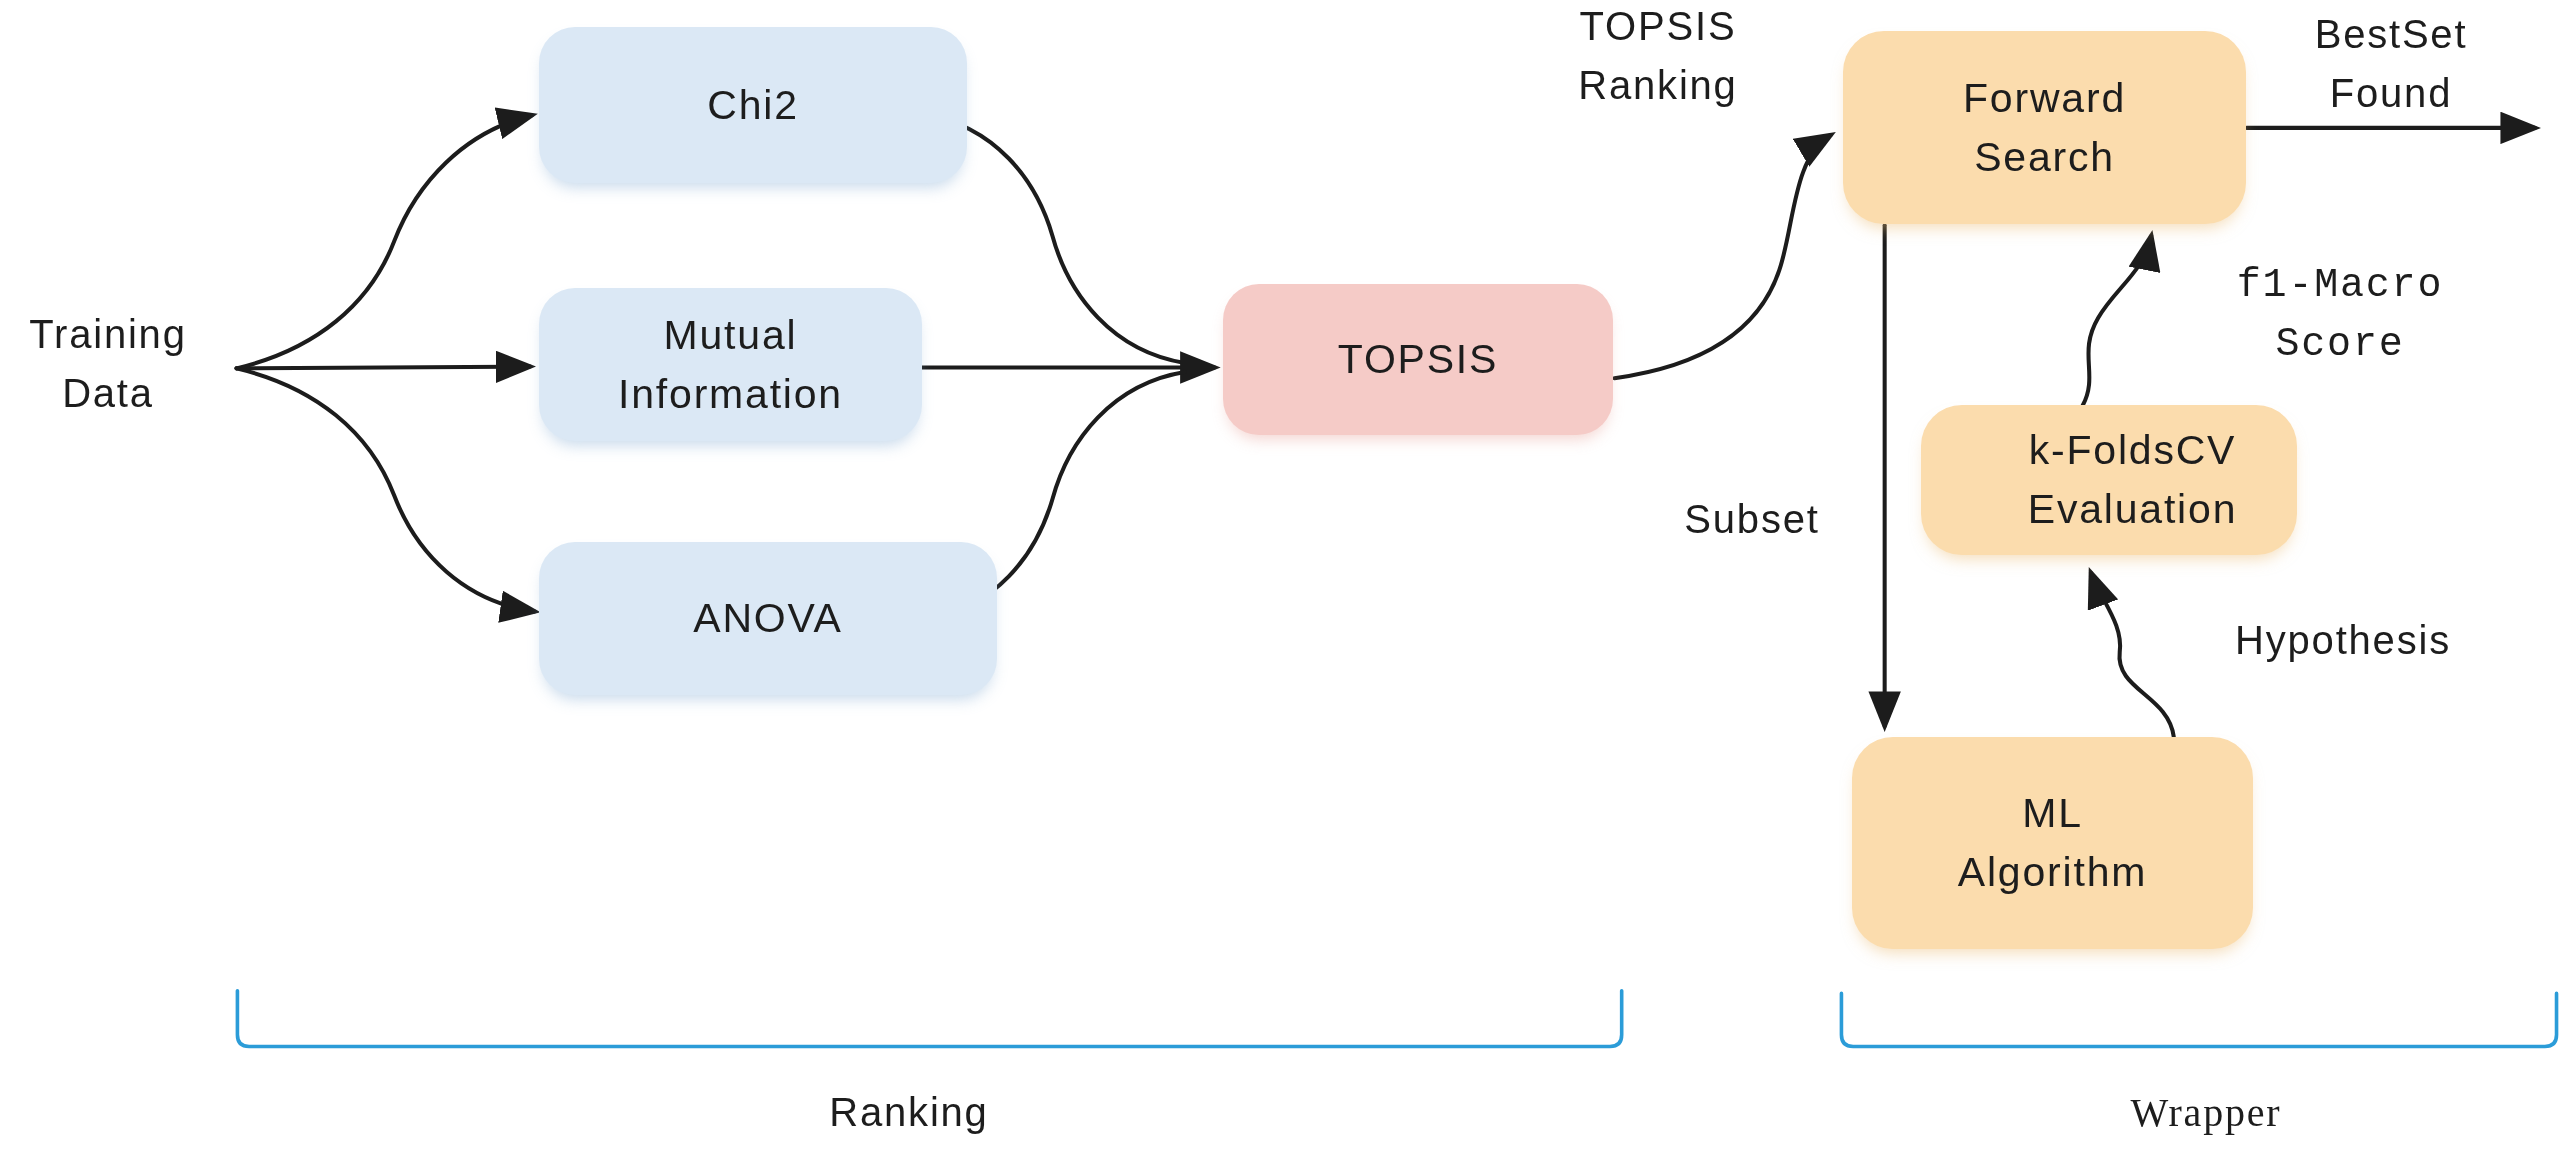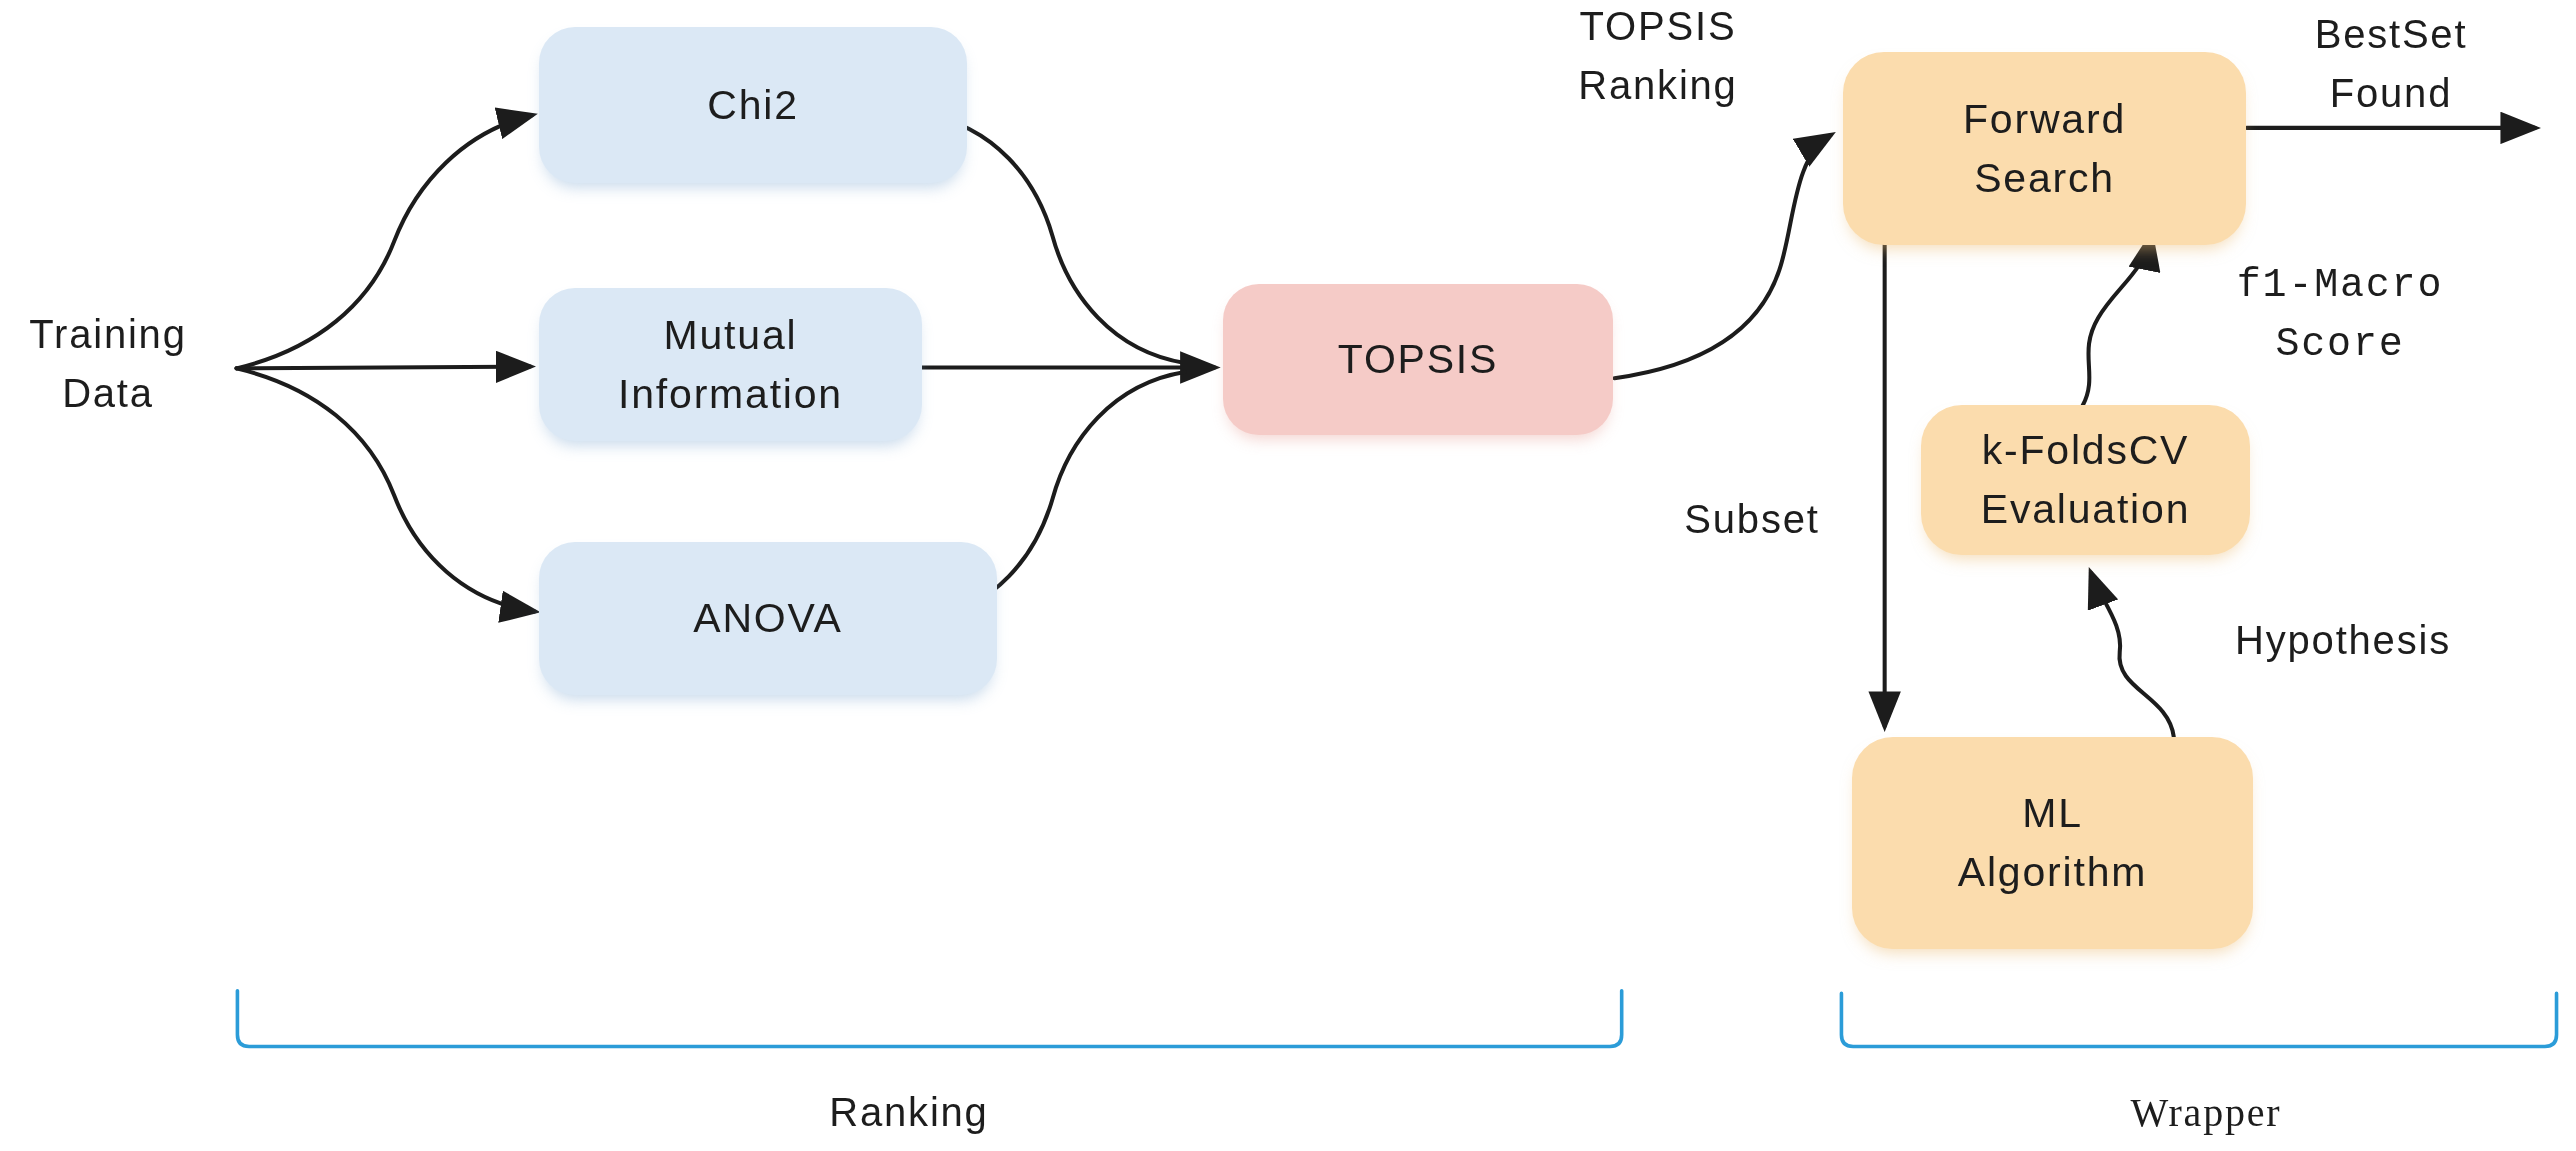--- a/index.html
+++ b/index.html
@@ -19,22 +19,22 @@
     font-size:41px;line-height:59px;letter-spacing:1.8px;
     border-radius:36px;
   }
   .node.blue{background:#dbe8f5;box-shadow:0 9px 14.4px -5.4px rgba(130,170,210,.45);}
   .node.pink{background:#f5cbc7;box-shadow:0 9px 14.4px -5.4px rgba(230,160,150,.45);}
   .node.orange{background:#fbdcad;border-radius:41px;box-shadow:0 9px 14.4px -5.4px rgba(235,190,120,.5);}
   #node-chi2   {left:539px; top:27px;  width:428px; height:156px;}
   #node-mutual {left:539px; top:288px; width:383px; height:153px;text-align:center;}
   #node-anova  {left:539px; top:542px; width:458px; height:153px;}
   #node-topsis {left:1223px;top:284px; width:390px; height:151px;}
-  #node-forward{left:1843px;top:31px;  width:403px; height:193px;margin-top:21px;}
-  #node-kfolds {left:1921px;top:405px; width:329px; height:150px;}
+  #node-forward{left:1843px;top:31px;  width:403px; height:193px;}
+  #node-kfolds {left:1921px;top:405px; width:329px; height:150px;padding-left:47px;}
   #node-ml     {left:1852px;top:737px; width:401px; height:212px;}
   .lbl{
     position:absolute;width:270px;
     text-align:center;
     font-size:40px;line-height:59px;letter-spacing:1.8px;
   }
   #lbl-training  {left:-27px; top:305px;}
   #lbl-topsisrank{left:1523px;top:-2.7px;}
   #lbl-bestset   {left:2256px;top:4.5px;}
   #lbl-f1macro   {left:2205px;top:256px;font-family:Liberation Mono, monospace;}

